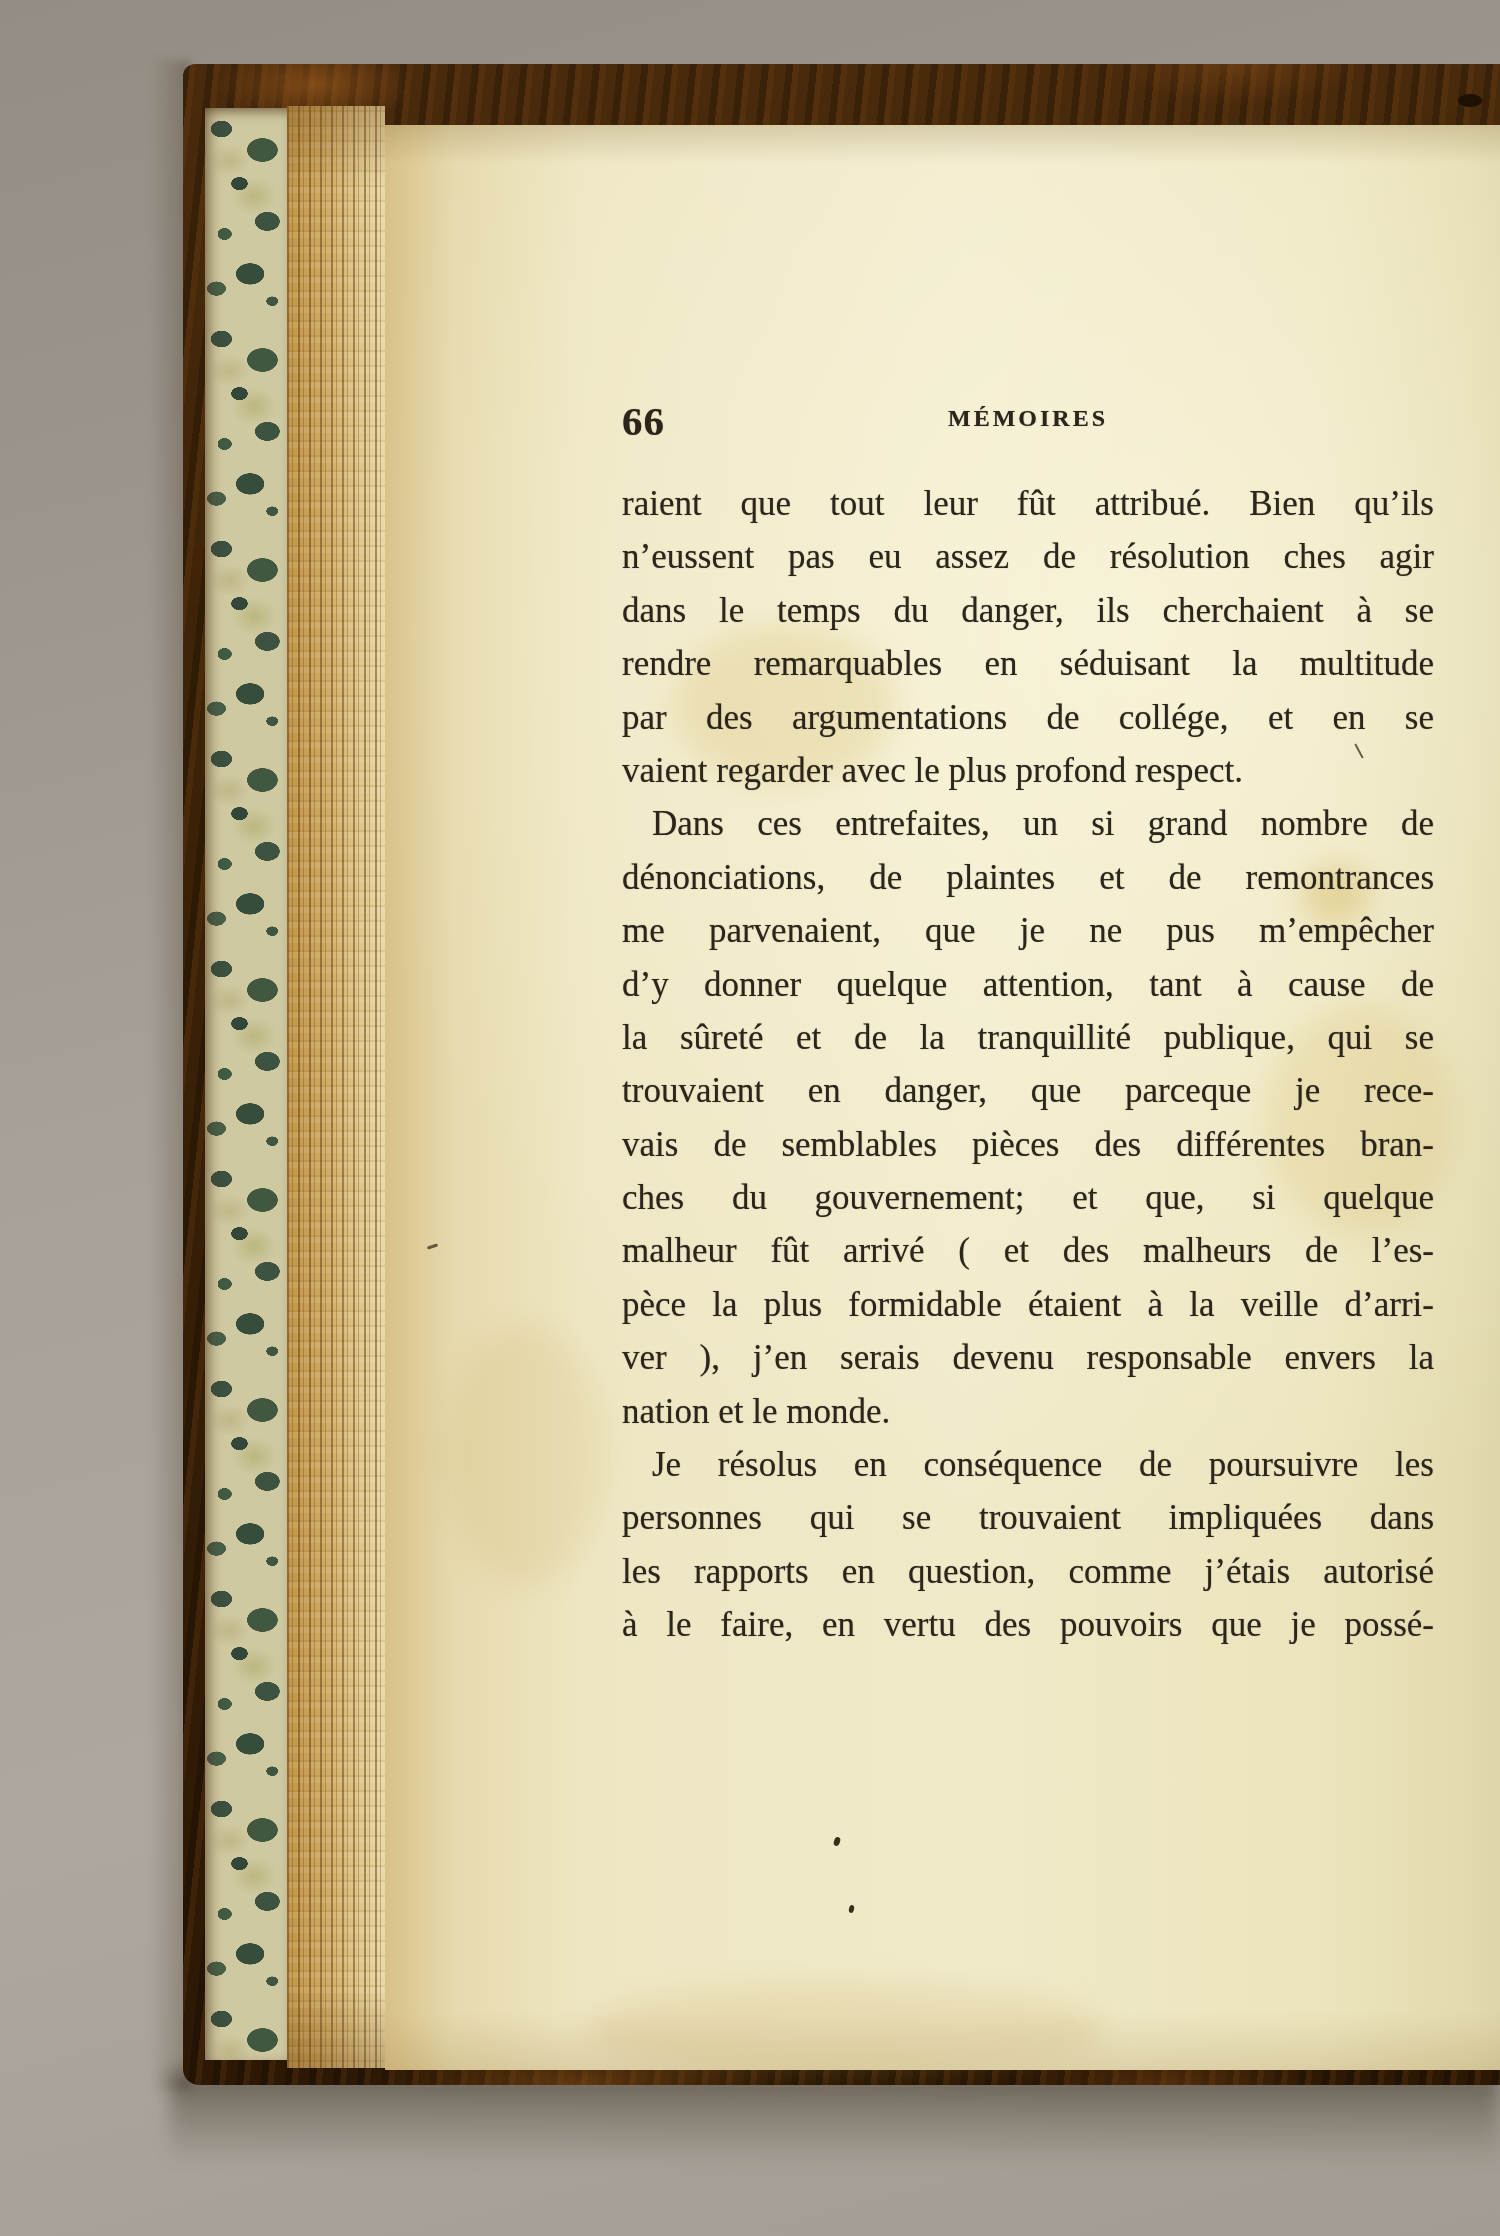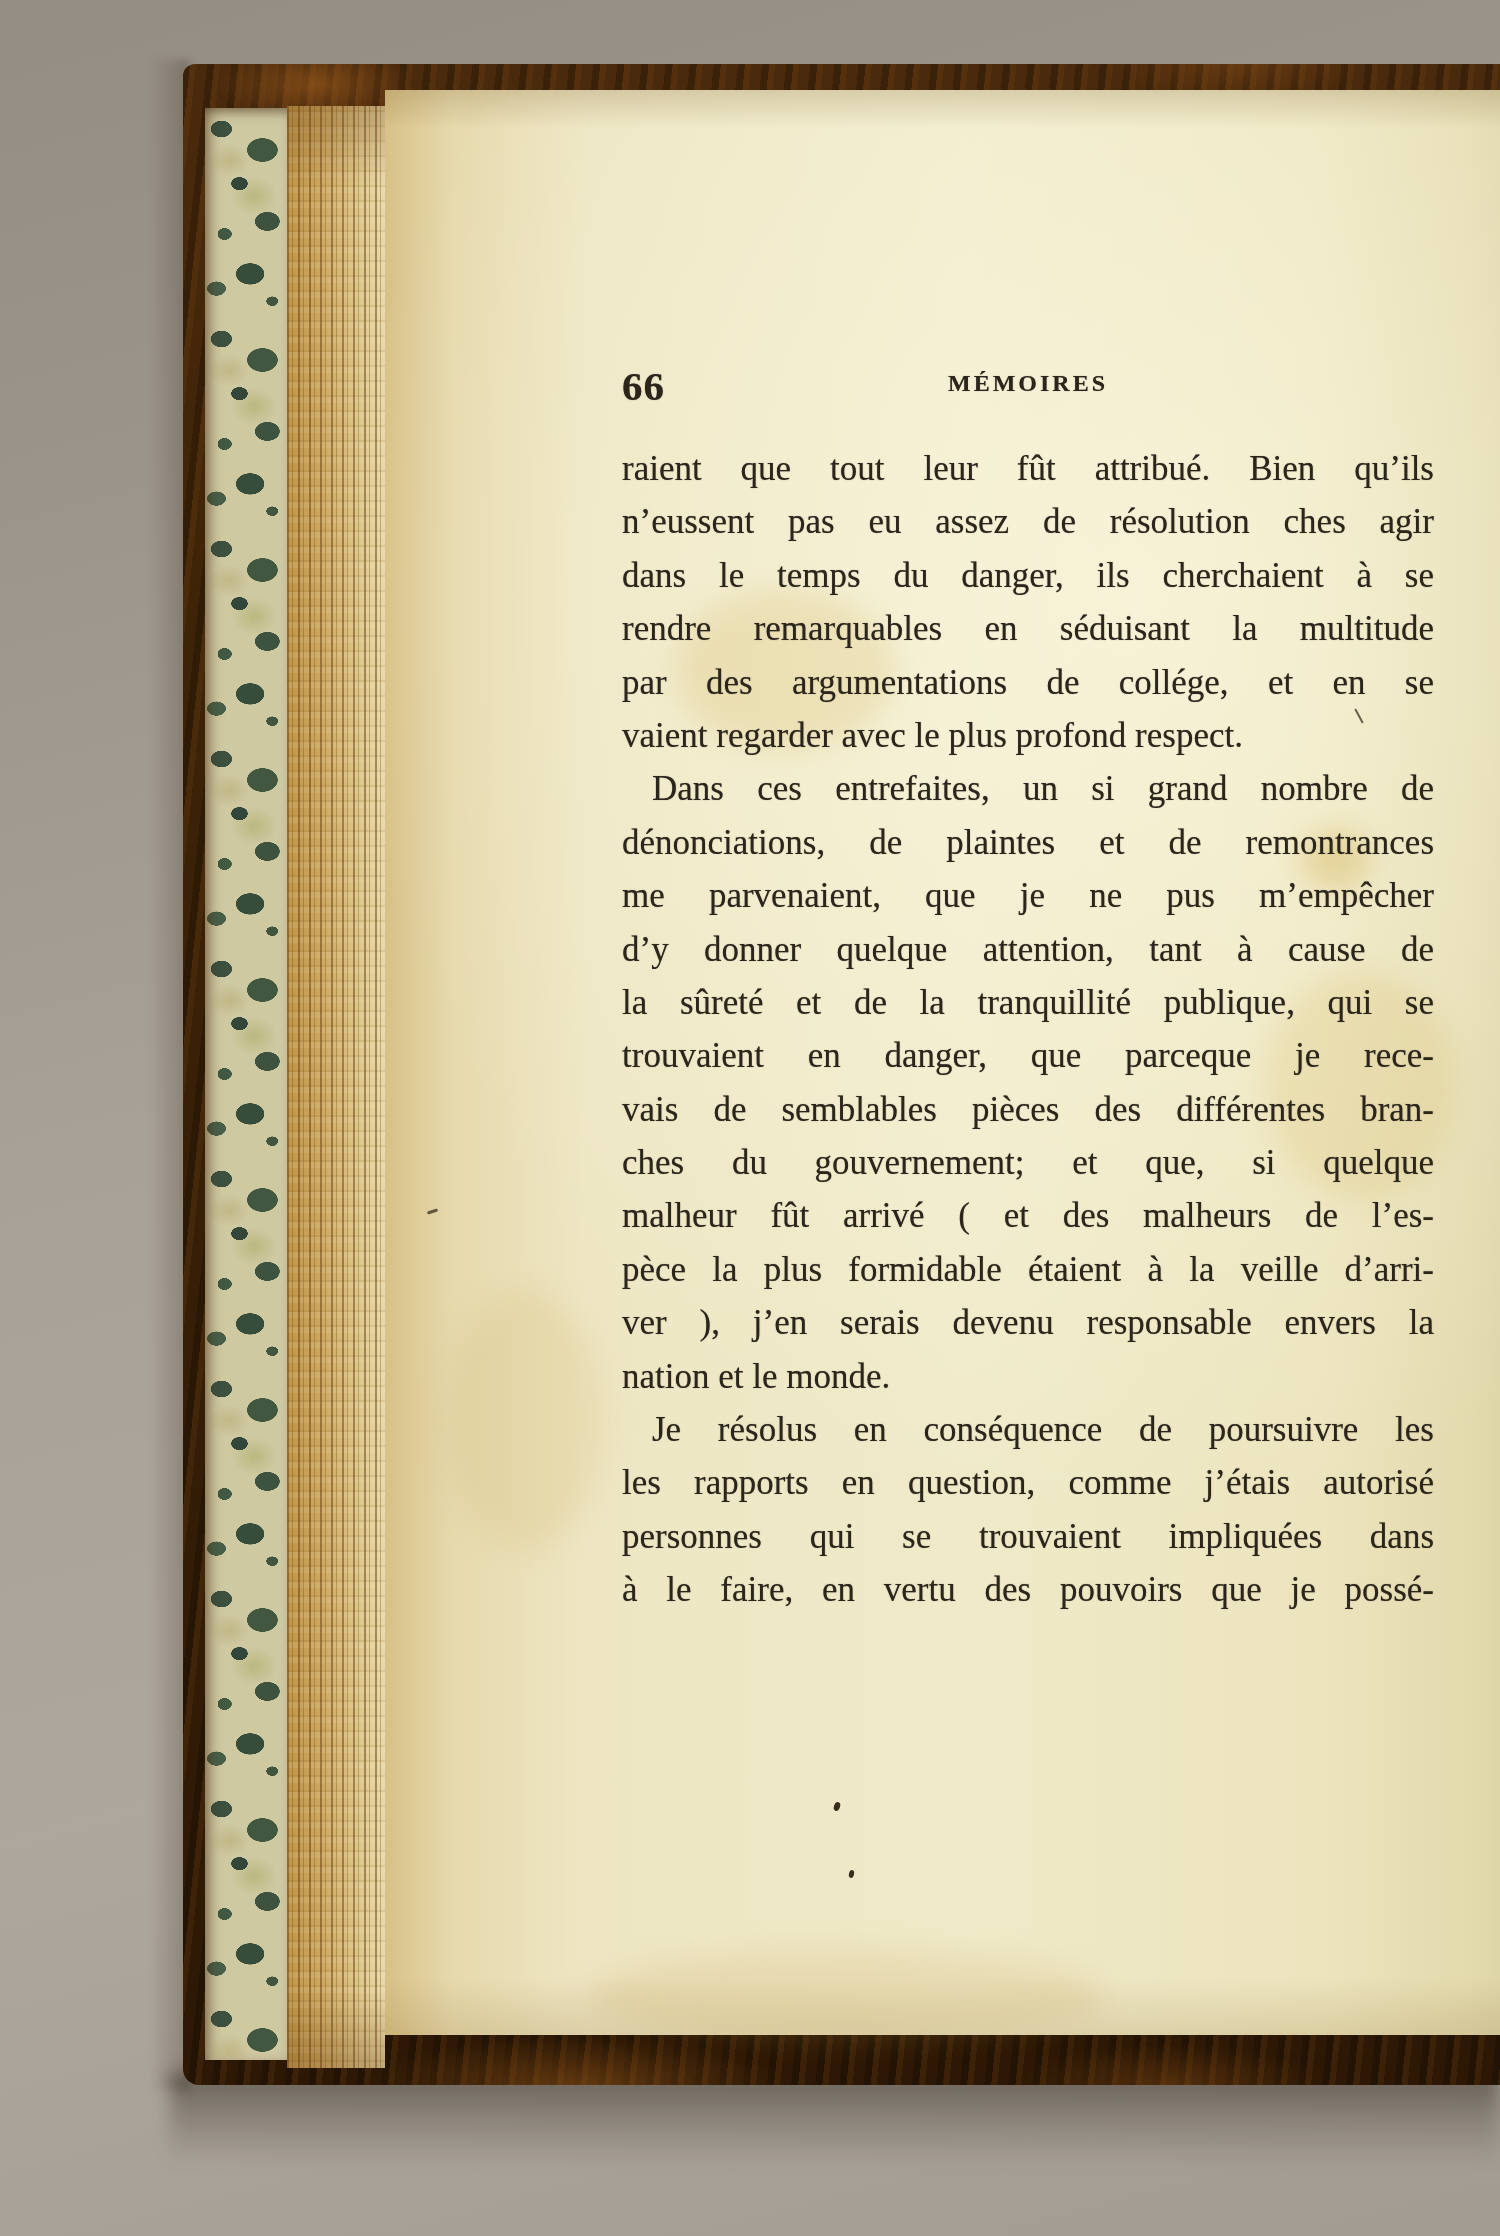--- a/index.html
+++ b/index.html
@@ -46,21 +46,21 @@
   }
   
   .fore-edge{position:absolute;left:104px;top:42px;width:98px;height:1962px;
     background:
       linear-gradient(180deg,rgba(110,70,20,.35) 0%,rgba(0,0,0,0) 4%,rgba(0,0,0,0) 96%,rgba(110,70,20,.35) 100%),
       repeating-linear-gradient(90deg,rgba(101,62,14,.5) 0 2px,rgba(0,0,0,0) 2px 5px,rgba(128,86,24,.38) 5px 6px,rgba(0,0,0,0) 6px 11px),
       repeating-linear-gradient(0deg,rgba(255,245,215,.10) 0 6px,rgba(120,80,20,.12) 6px 8px,rgba(0,0,0,0) 8px 15px),
       linear-gradient(90deg,#c09549 0%,#cda761 35%,#ddc488 70%,#e9d9ab 100%);
   }
   
-  .page{position:absolute;left:202px;top:26px;width:1115px;height:1945px;
+  .page{position:absolute;left:202px;top:61px;width:1115px;height:1945px;
     background:
       linear-gradient(180deg,rgba(120,90,40,.22) 0%,rgba(0,0,0,0) 2%),
       linear-gradient(0deg,rgba(140,105,45,.18) 0%,rgba(0,0,0,0) 3%),
       radial-gradient(120% 80% at 68% 26%,rgba(255,252,232,.55),rgba(255,252,232,0) 60%),
       linear-gradient(90deg,#d8c187 0%,#e6d9ad 6%,#eee6c3 18%,#f0eac9 52%,#ece4bd 84%,#e3daae 97%,#ded5a9 100%);
   }
   .stain{position:absolute;border-radius:50%;filter:blur(14px);}
   .speck{position:absolute;background:#3a2d1a;border-radius:50%;}
   .mark{position:absolute;background:rgba(45,35,22,.7);}
   .cover-blob{position:absolute;left:1275px;top:30px;width:24px;height:13px;background:#1d1104;border-radius:50%;}
@@ -121,20 +121,20 @@
           <div class="line">d’y donner quelque attention, tant à cause de</div>
           <div class="line">la sûreté et de la tranquillité publique, qui se</div>
           <div class="line">trouvaient en danger, que parceque je rece-</div>
           <div class="line">vais de semblables pièces des différentes bran-</div>
           <div class="line">ches du gouvernement; et que, si quelque</div>
           <div class="line">malheur fût arrivé ( et des malheurs de l’es-</div>
           <div class="line">pèce la plus formidable étaient à la veille d’arri-</div>
           <div class="line">ver ), j’en serais devenu responsable envers la</div>
           <div class="line end">nation et le monde.</div>
           <div class="line indent">Je résolus en conséquence de poursuivre les</div>
+          <div class="line">personnes qui se trouvaient impliquées dans</div>
           <div class="line">les rapports en question, comme j’étais autorisé</div>
-          <div class="line">personnes qui se trouvaient impliquées dans</div>
           <div class="line">à le faire, en vertu des pouvoirs que je possé-</div>
         </div>
       </div>
     </div>
   </div>
 </div>
 
 </body></html>

